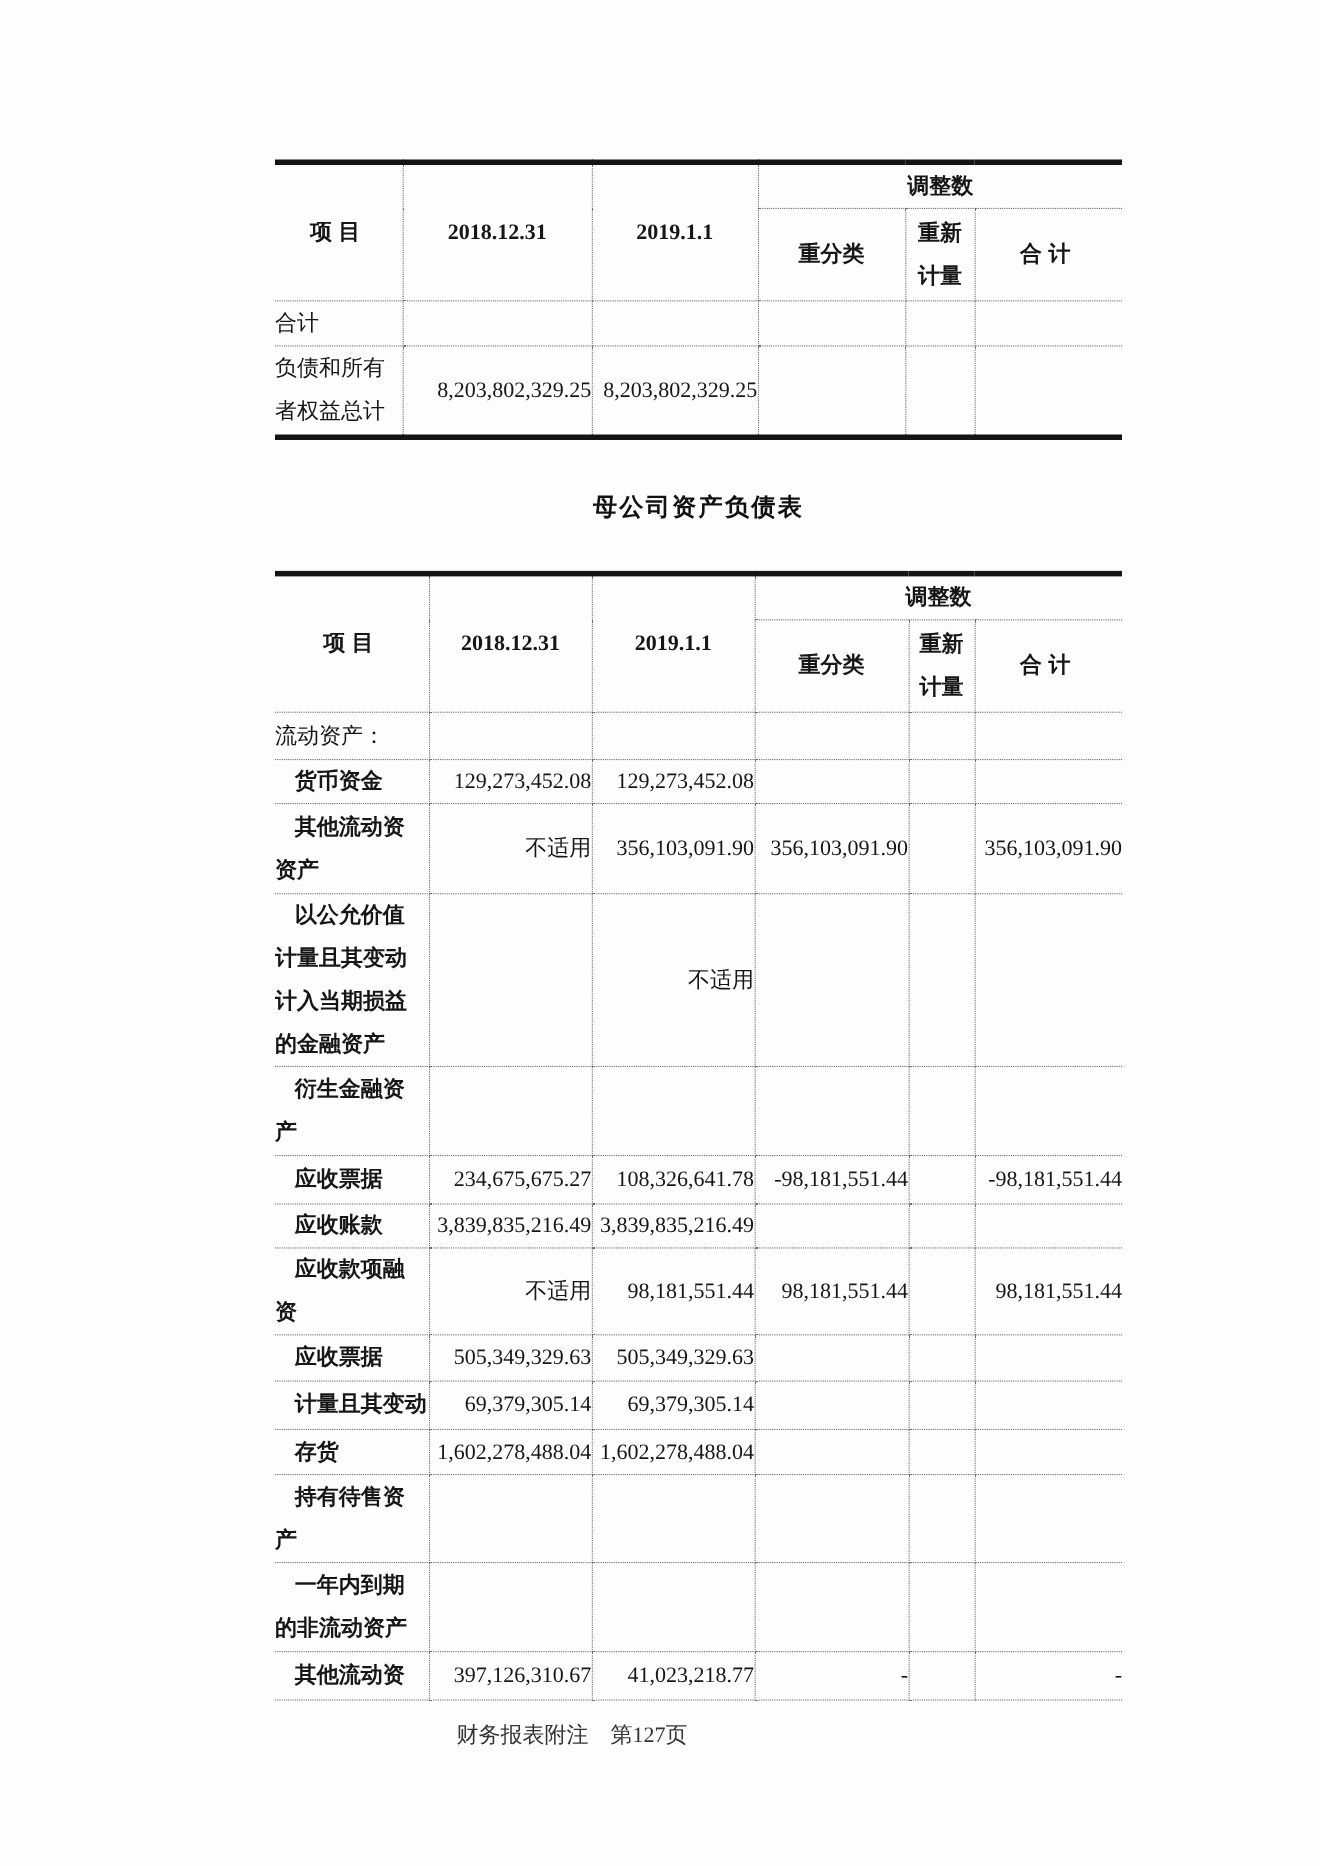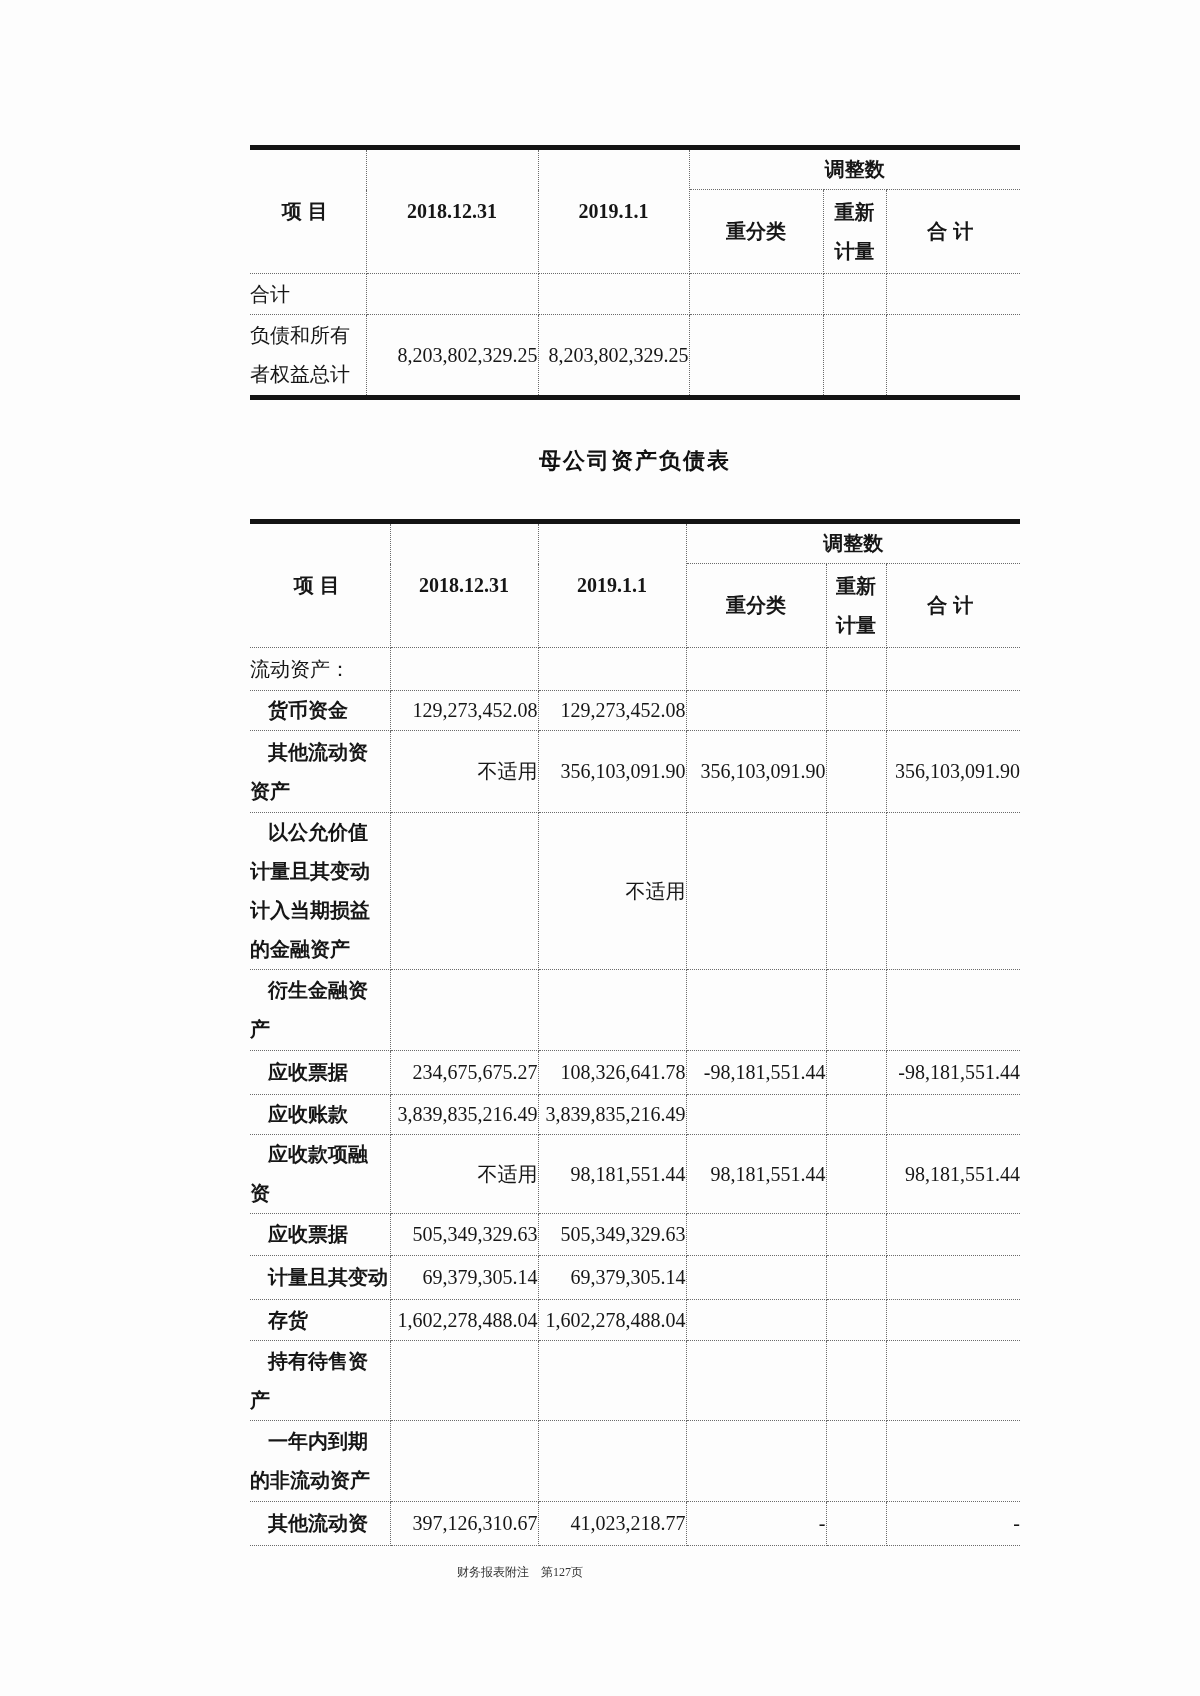--- a/index.html
+++ b/index.html
@@ -62,21 +62,21 @@
     font-size:22px;
     font-weight:bold;
     letter-spacing:2px;
     color:#111;
   }
   .footer{
     position:absolute;
     left:0;top:1564px;
     width:1040px;
     text-align:center;
-    font-size:12px;
+    font-size:20px;
     color:#333;
   }
 </style>
 </head>
 <body>
 
 <div class="page">
 
   <table class="fin" id="t1">
     <colgroup>

